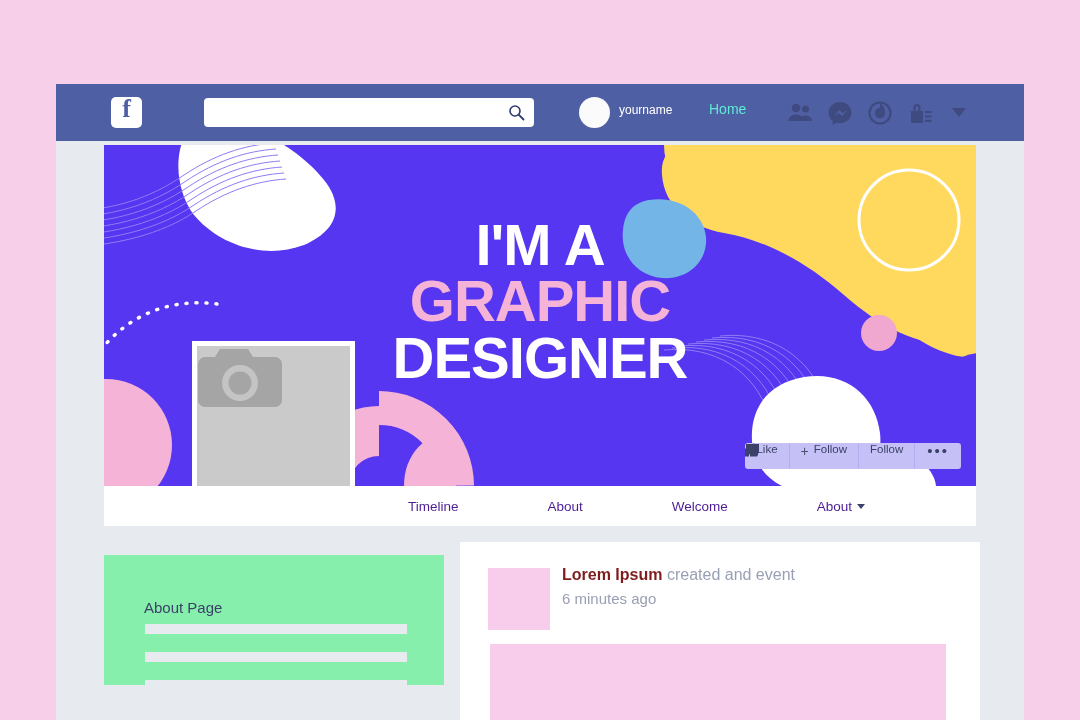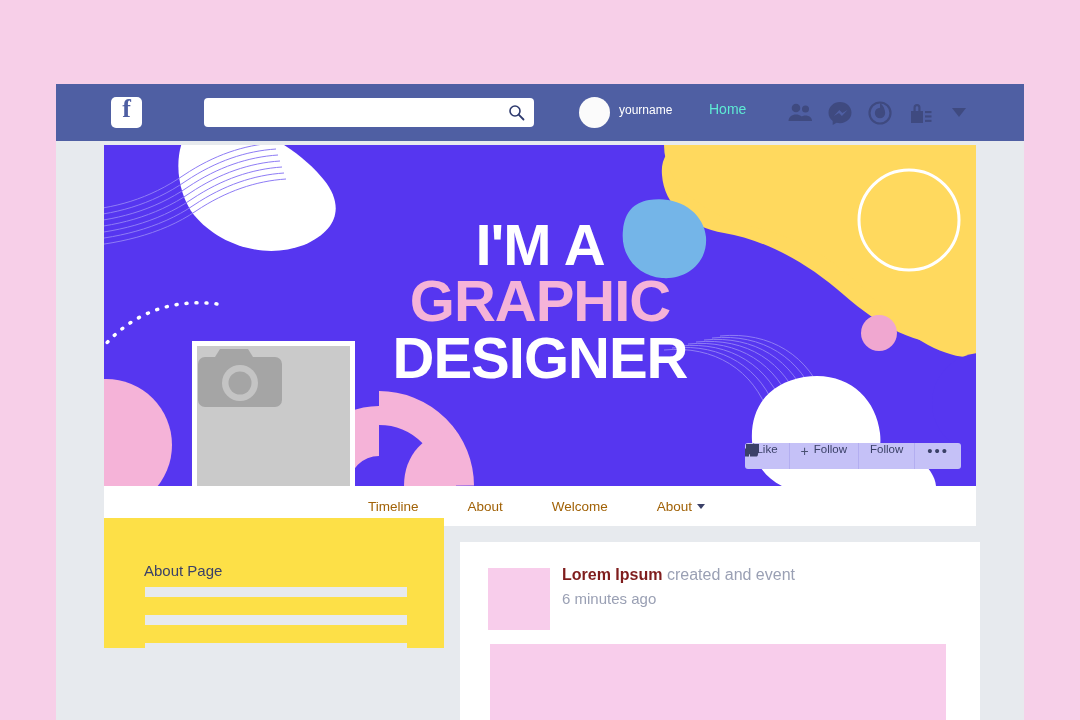--- a/index.html
+++ b/index.html
@@ -121,34 +121,34 @@
   
   .tabbar {
     position:absolute; left:0; top:341px; width:872px; height:40px;
     background:#ffffff;
   }
   .tabs {
     position:absolute; left:264px; top:0; height:40px;
     display:flex; align-items:center;
   }
   .tab {
-    font-size:13.5px; color:#a16207; margin-right:49px;
-    cursor:pointer; white-space:nowrap;
+    font-size:13.5px; color:#4c1d95; margin-right:49px;
+    cursor:pointer; white-space:nowrap;margin-left:40px;
   }
   .tab.last { margin-right:0; }
   .caret {
     display:inline-block; margin-left:5px;
     border-left:4px solid transparent; border-right:4px solid transparent;
     border-top:5px solid #3b4168; vertical-align:middle;
   }
 
   
   .sidecard {
-    position:absolute; left:48px; top:434px; width:340px; height:130px;
-    background:#fde047;
+    position:absolute; left:48px; top:471px; width:340px; height:130px;
+    background:#86efac;
   }
   .sidecard h3 {
     position:absolute; left:40px; top:44px;
     font-size:15px; font-weight:normal; color:#3b4168;
   }
   .bars { position:absolute; left:41px; top:69px; width:262px; }
   .bar { height:10px; background:#e7eaee; margin-bottom:18px; }
 
   .postcard {
     position:absolute; left:404px; top:458px; width:520px; height:178px;

